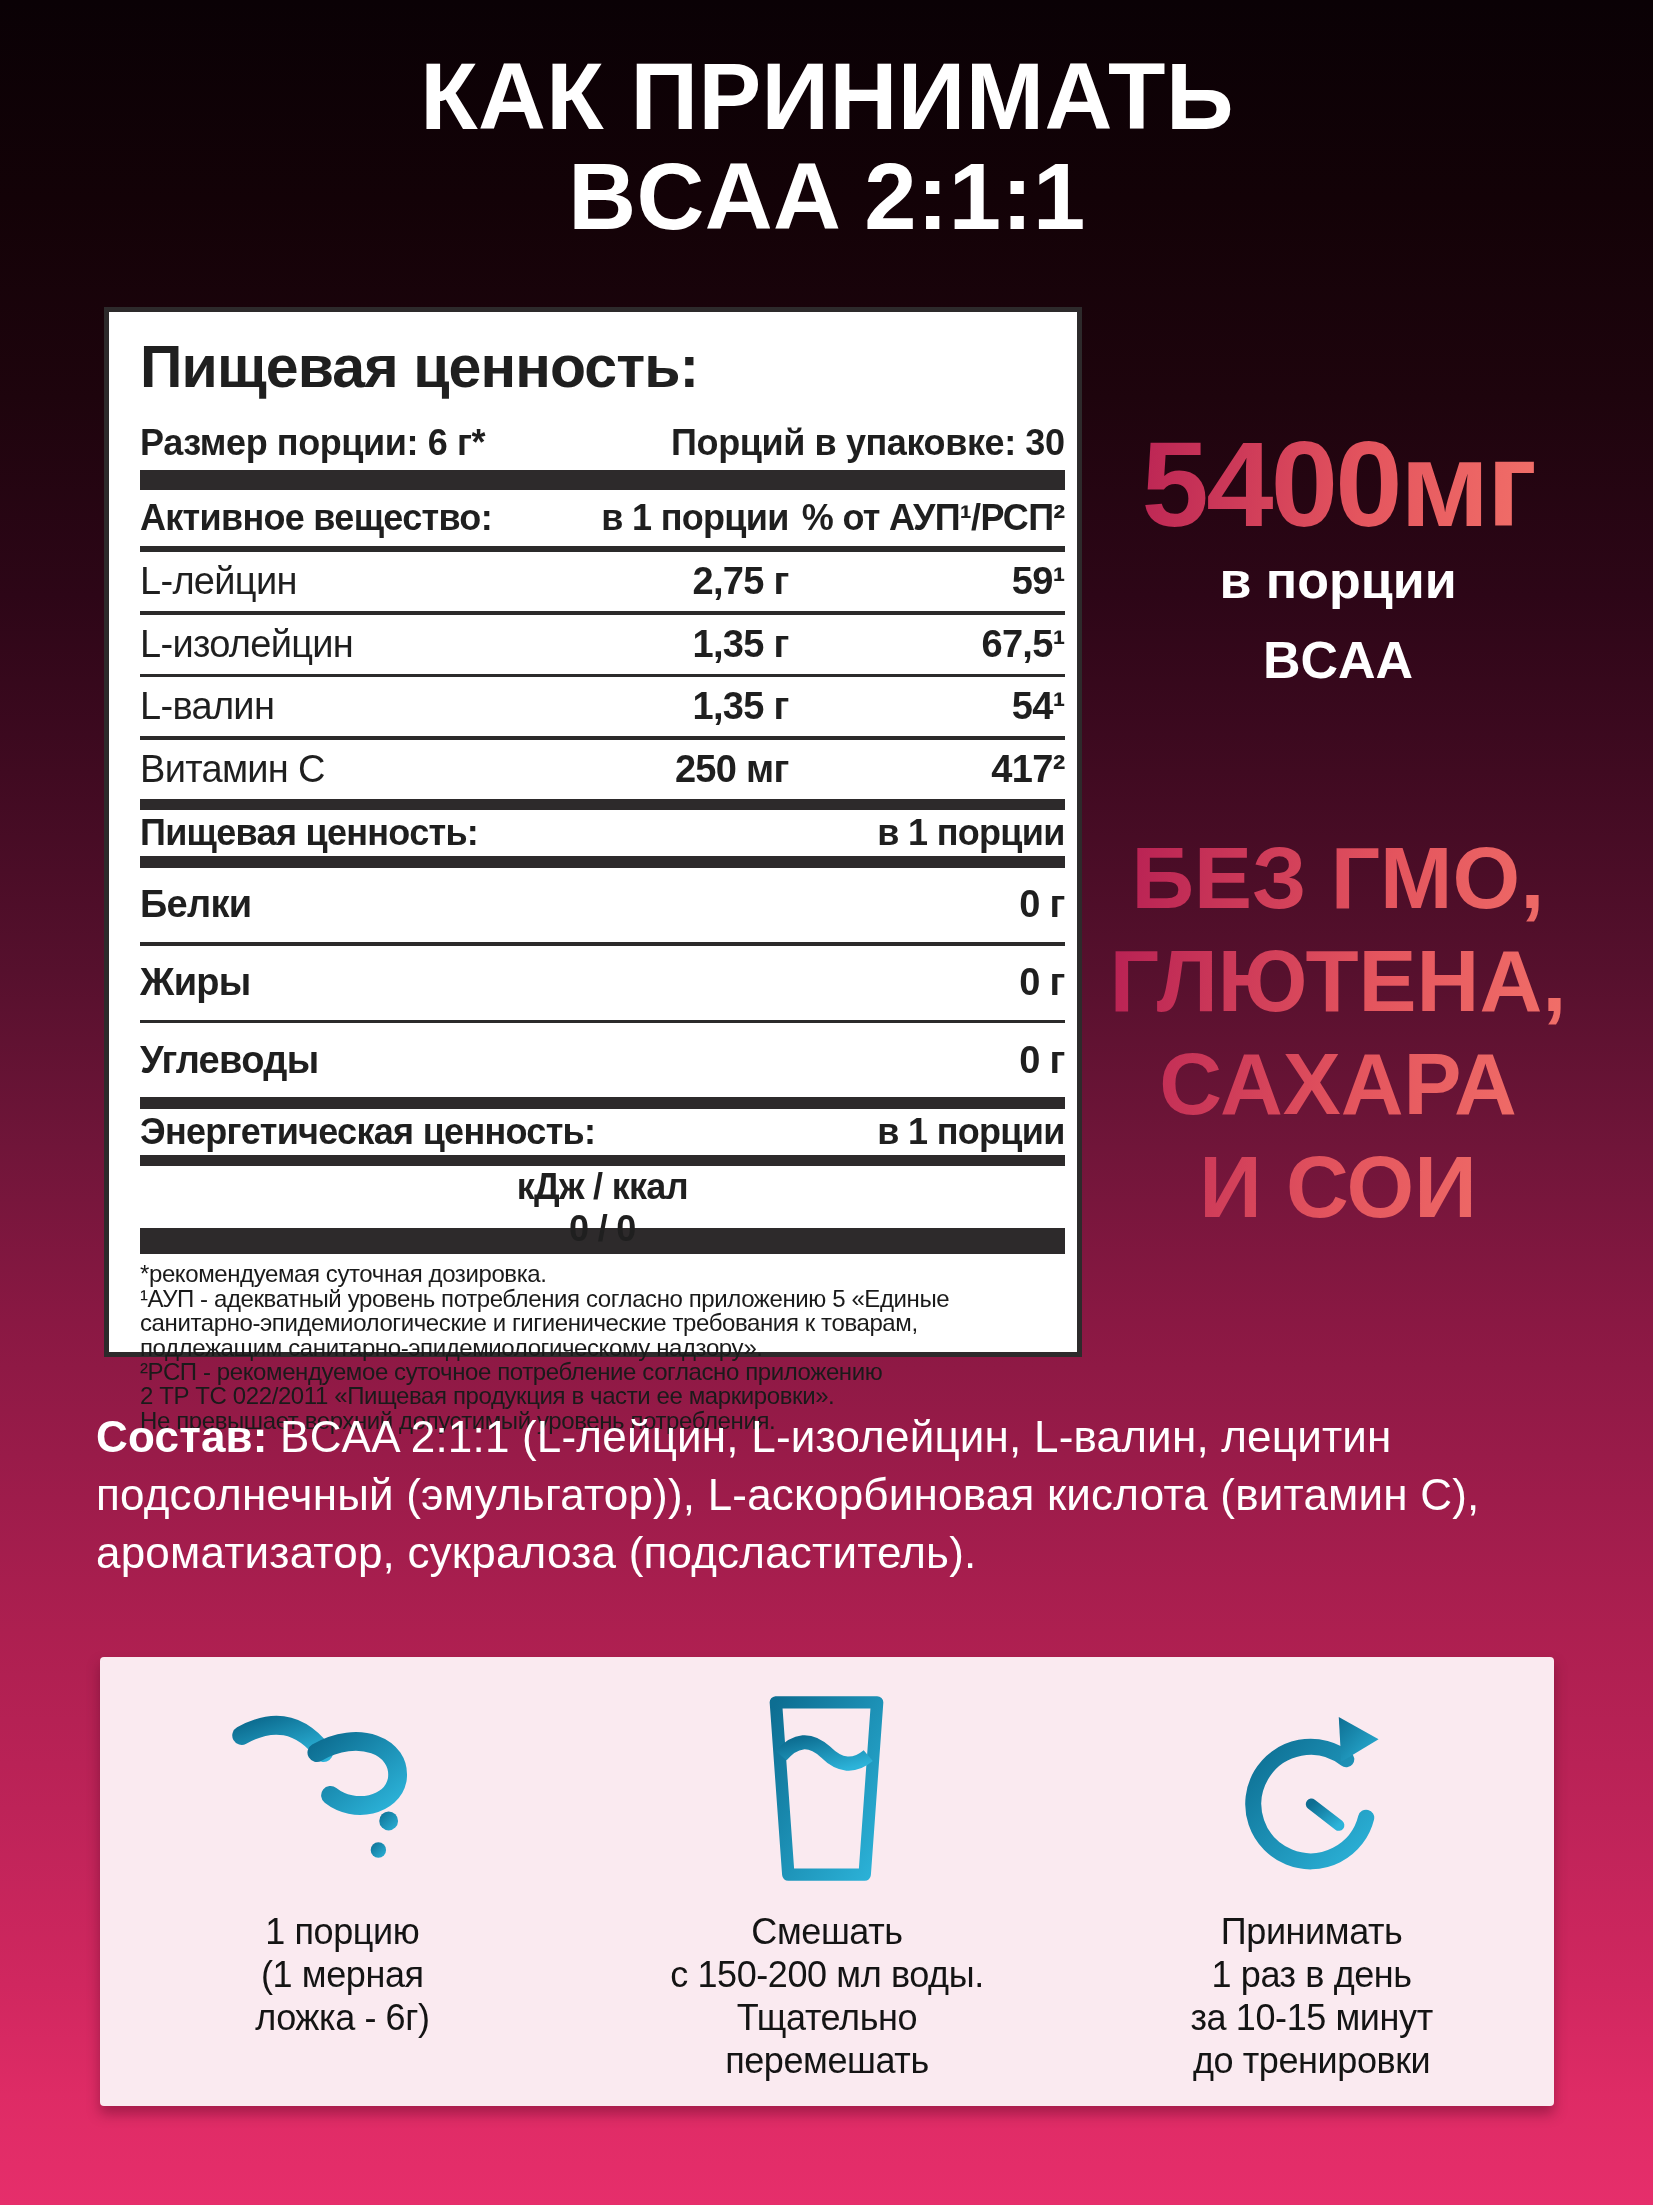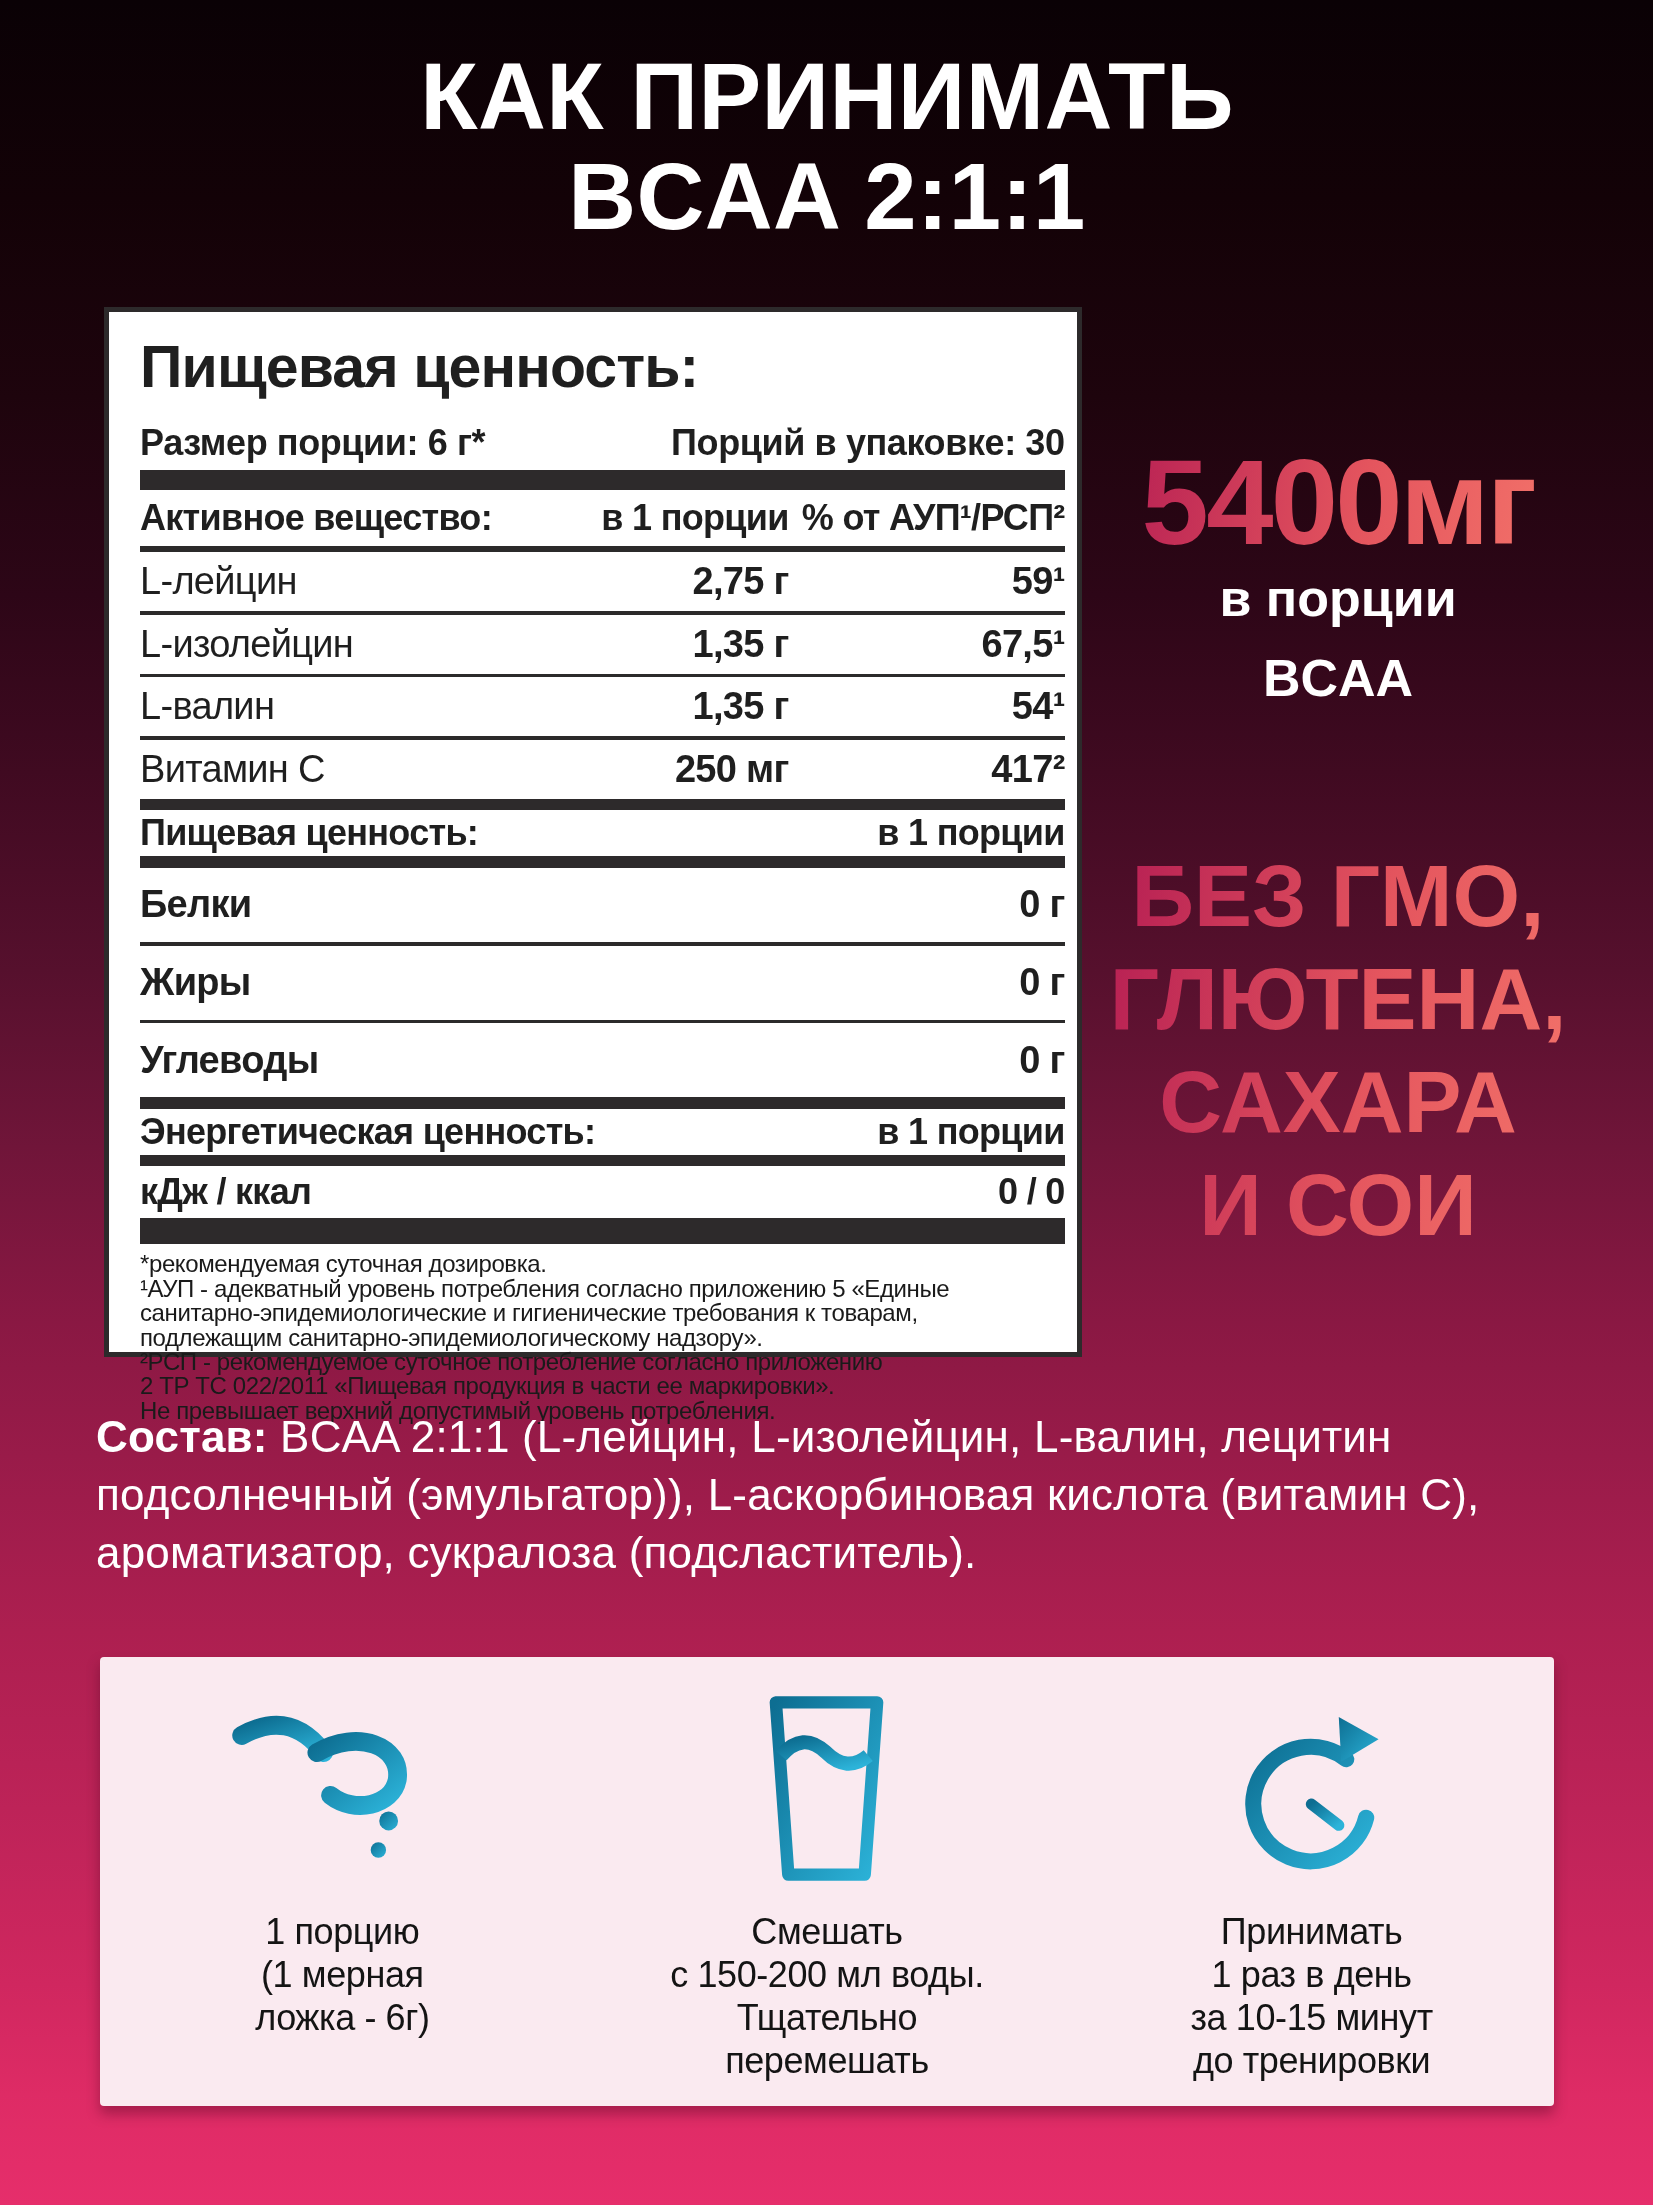--- a/index.html
+++ b/index.html
@@ -33,28 +33,28 @@
   .rule-md{background:#2b2a2a;height:6.2px;}
   .rule-sm{background:#2b2a2a;height:3.6px;}
   .row3{display:grid;grid-template-columns:1fr 240px 276px;align-items:center;
     font-size:38px;letter-spacing:-0.7px;height:59px;}
   .row3 .c2,.row3 .c3{text-align:right;}
   .head3{height:56px;font-weight:700;font-size:36px;}
   .val-b{font-weight:700;}
   .row2{display:flex;justify-content:space-between;align-items:center;
     font-size:38px;letter-spacing:-0.7px;}
   .head2{height:46px;font-weight:700;font-size:36px;}
-  .kdzh{height:52px;font-weight:700;font-size:36px;}
+  .kdzh{height:62px;font-weight:700;font-size:36px;flex-direction:column;}
   .macro{height:74px;font-weight:bold;}
   .footnotes{
     margin-top:8px;font-size:24px;line-height:24.4px;letter-spacing:-0.4px;
     white-space:pre-line;color:#1a1a1a;
   }
   
-  .highlight{position:absolute;left:1089px;top:440px;width:498px;text-align:center;}
+  .highlight{position:absolute;left:1089px;top:422px;width:498px;text-align:center;}
   .grad-text{
     background:linear-gradient(100deg,#b92254 8%,#e4555e 55%,#f3736a 95%);
     -webkit-background-clip:text;background-clip:text;color:transparent;
   }
   .amount{font-size:121px;font-weight:700;letter-spacing:-2.7px;line-height:124px;}
   .bcaa-line{color:#ffffff;font-weight:700;font-size:52px;line-height:68px;}
   .bcaa-first{margin-top:11.6px;}
   .free-from{
     margin-top:132px;font-weight:700;font-size:87px;line-height:103px;
     white-space:pre-line;letter-spacing:0px;

